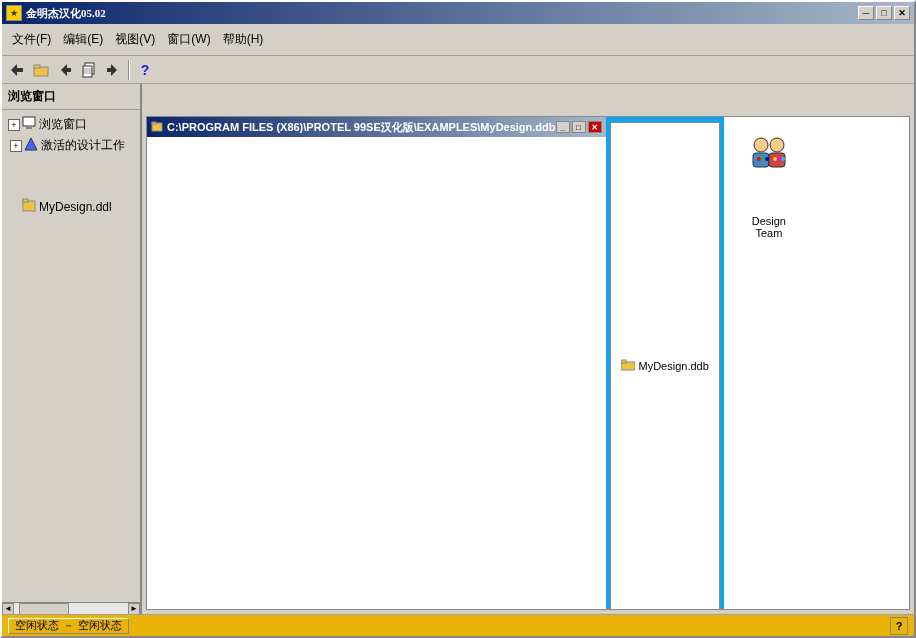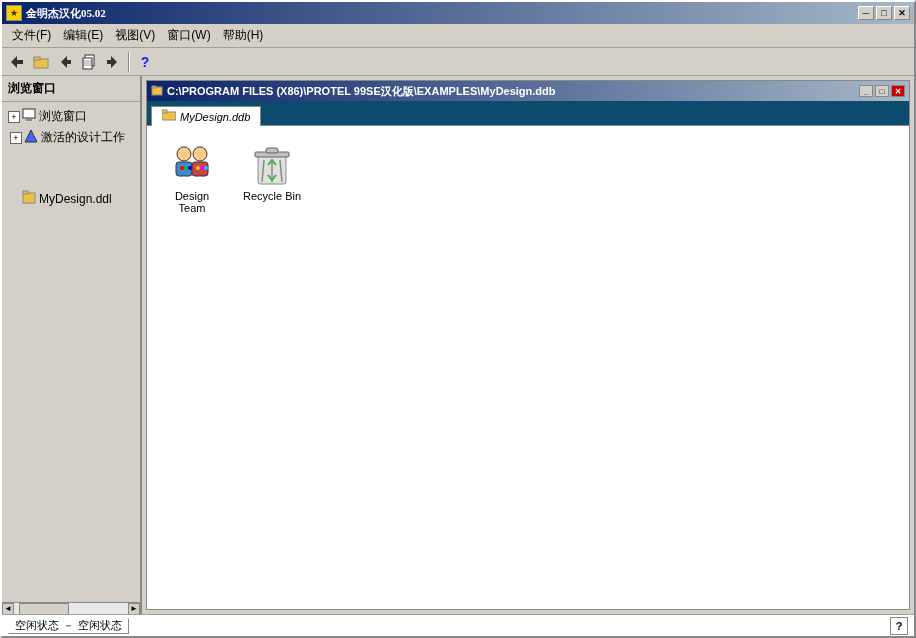--- a/index.html
+++ b/index.html
@@ -54,21 +54,21 @@
       display: flex;
       align-items: center;
       justify-content: center;
       cursor: pointer;
       color: #000;
     }
 
     
     .menu-bar {
       background: #d4d0c8;
-      height: 24px;
+      height: 32px;
       display: flex;
       align-items: center;
       border-bottom: 1px solid #a0a0a0;
       padding: 0 4px;
     }
     .menu-item {
       padding: 2px 6px;
       cursor: pointer;
       font-size: 12px;
     }
@@ -170,21 +170,22 @@
 
     
     .inner-window {
       flex: 1;
       background: #fff;
       border: 2px solid #888;
       border-top-color: #fff;
       border-left-color: #fff;
       border: 1px solid #888;
       display: flex;
-      flex-direction: column;
+      flex-direction: row;
+      margin-top: 28px;
     }
     .inner-title-bar {
       background: linear-gradient(to right, #0a246a, #a6b8c7);
       height: 20px;
       display: flex;
       align-items: center;
       padding: 0 4px;
       color: white;
       font-size: 11px;
       font-weight: bold;
@@ -215,25 +216,24 @@
       cursor: pointer;
       color: #000;
     }
     .inner-title-btn.close-btn {
       background: #cc0000;
       color: white;
     }
 
     
     .tab-bar {
-      background: #0c4a6e;
+      background: #0ea5e9;
       padding: 4px 4px 0 4px;
       display: flex;
       border-bottom: 1px solid #888;
-      font-style: italic;
     }
     .tab {
       padding: 2px 10px;
       background: #d4d0c8;
       border: 1px solid #888;
       border-bottom: none;
       font-size: 11px;
       cursor: pointer;
       display: flex;
       align-items: center;
@@ -260,40 +260,41 @@
       gap: 10px;
       overflow: auto;
     }
     .file-item {
       display: flex;
       flex-direction: column;
       align-items: center;
       width: 70px;
       cursor: pointer;
       padding: 4px;
+      gap: 34px;
     }
     .file-item .file-icon {
       width: 48px;
       height: 48px;
       display: flex;
       align-items: center;
       justify-content: center;
       font-size: 36px;
     }
     .file-item .file-label {
       text-align: center;
       font-size: 11px;
       margin-top: 2px;
       word-break: break-word;
     }
 
     
     .status-bar {
       height: 22px;
-      background: #ffffff;
+      background: #eab308;
       border-top: 1px solid #a0a0a0;
       display: flex;
       align-items: center;
       padding: 0 6px;
       font-size: 12px;
       gap: 6px;
     }
     .status-panel {
       border: 1px solid #888;
       border-top-color: #fff;
@@ -479,40 +480,20 @@
                 <circle cx="22" cy="28" r="2" fill="#0000ff"></circle>
                 <circle cx="30" cy="28" r="2" fill="#ffcc00"></circle>
                 <circle cx="34" cy="28" r="2" fill="#ff00ff"></circle>
                 <circle cx="38" cy="28" r="2" fill="#00ccff"></circle>
               </svg>
             </div>
             <span class="file-label">Design
 Team</span>
           </div>
 
-          <div class="file-item">
-            <div class="file-icon">
-              <svg width="48" height="48" viewBox="0 0 48 48">
-
-                <rect x="10" y="16" width="28" height="28" rx="2" fill="#e0e0e0" stroke="#888" stroke-width="1"></rect>
-
-                <rect x="7" y="12" width="34" height="5" rx="1" fill="#c0c0c0" stroke="#666" stroke-width="1"></rect>
-
-                <rect x="18" y="8" width="12" height="5" rx="2" fill="#c0c0c0" stroke="#666" stroke-width="1"></rect>
-
-                <line x1="16" y1="20" x2="14" y2="42" stroke="#888" stroke-width="1.5"></line>
-                <line x1="24" y1="20" x2="24" y2="42" stroke="#888" stroke-width="1.5"></line>
-                <line x1="32" y1="20" x2="34" y2="42" stroke="#888" stroke-width="1.5"></line>
-
-                <path d="M20 25 L24 20 L28 25" fill="none" stroke="#44aa44" stroke-width="2"></path>
-                <path d="M20 35 L24 40 L28 35" fill="none" stroke="#44aa44" stroke-width="2"></path>
-              </svg>
-            </div>
-            <span class="file-label">Recycle Bin</span>
-          </div>
 
 
         </div>
 
       </div>
 
     </div>
 
   </div>
 

